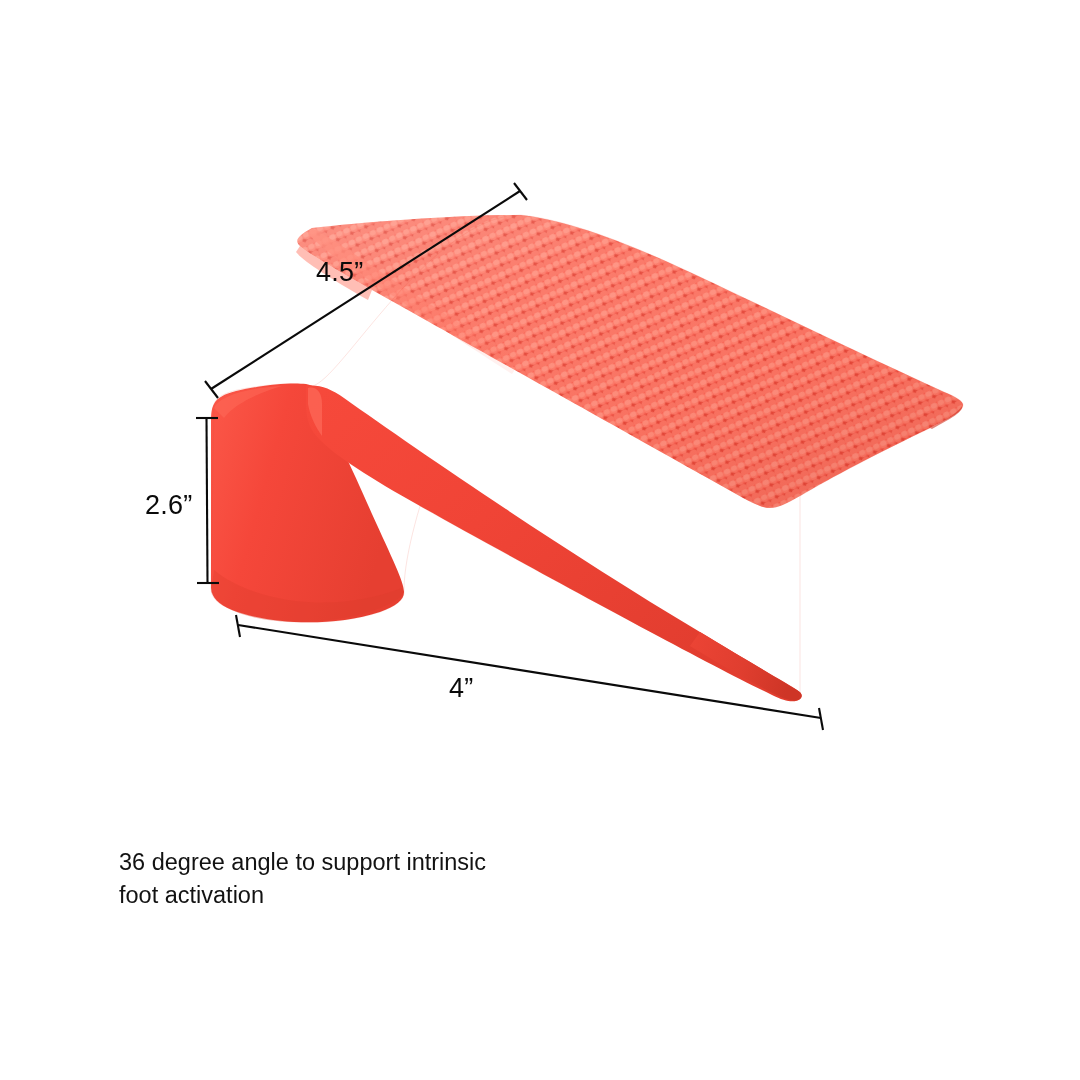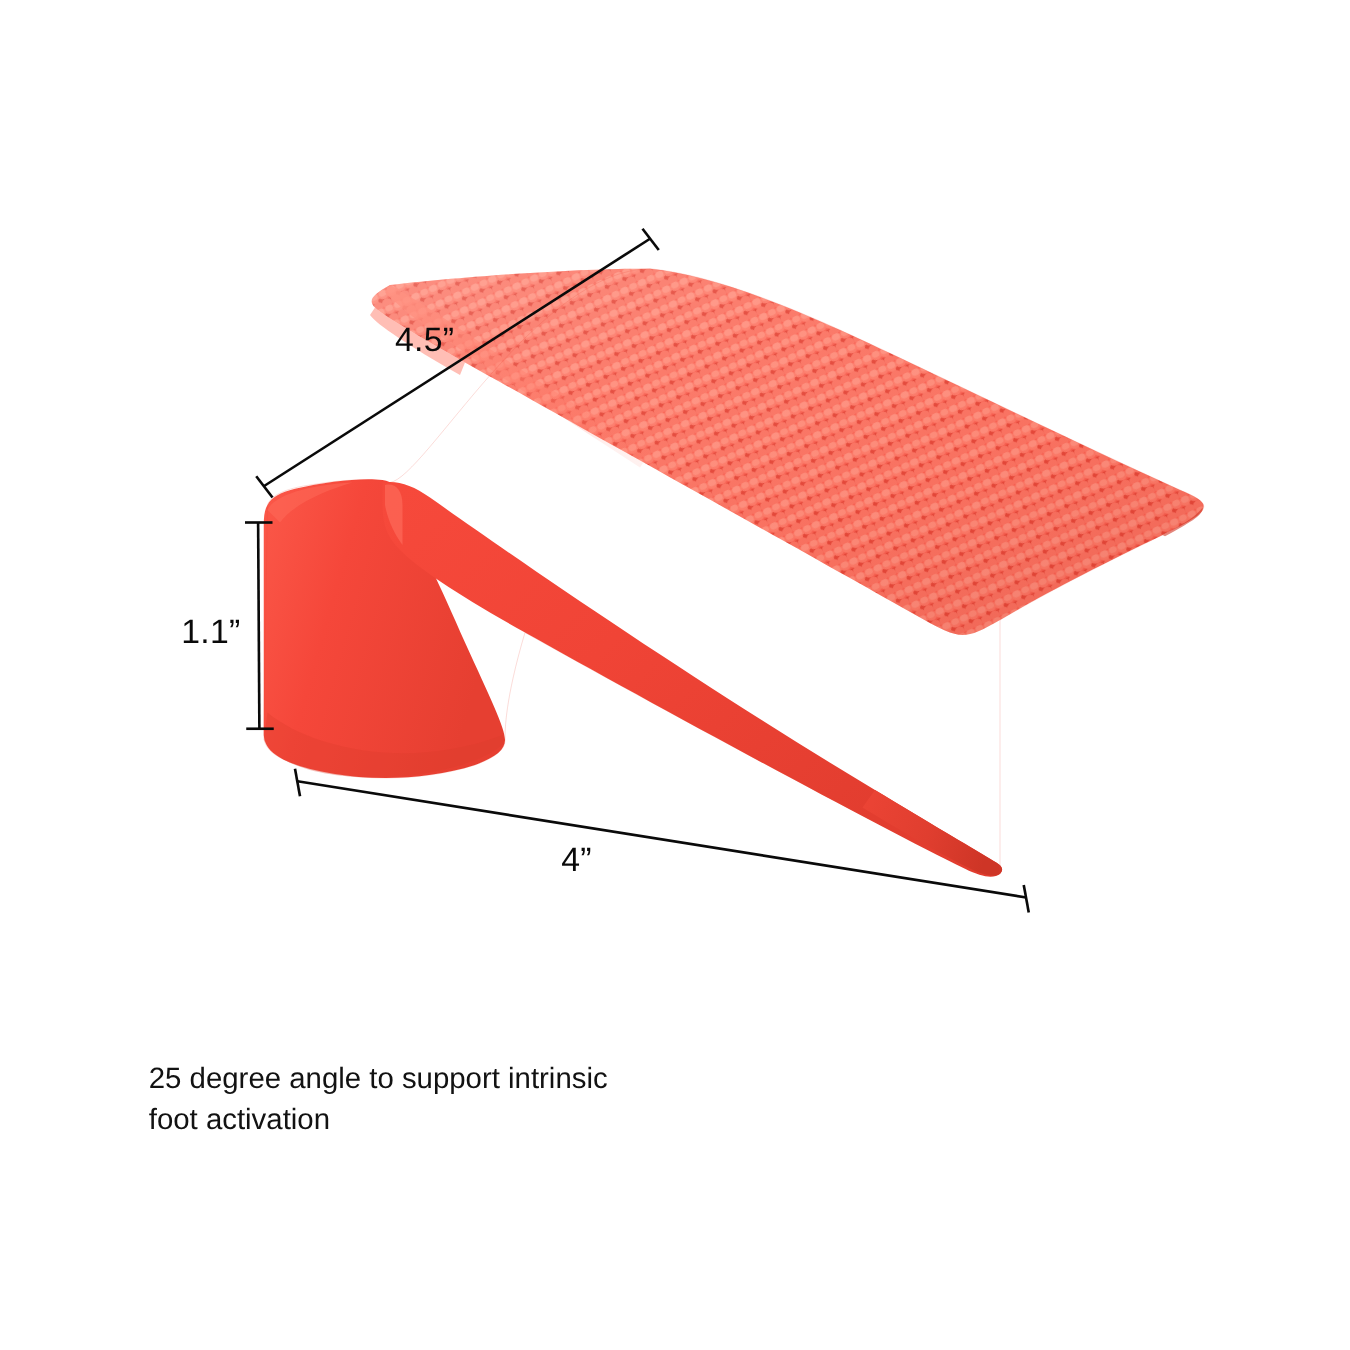--- a/index.html
+++ b/index.html
@@ -262,23 +262,23 @@
         <g>
           <line x1="210" y1="625" x2="793" y2="718"></line>
           <line x1="208" y1="615" x2="212" y2="637"></line>
           <line x1="791" y1="708" x2="795" y2="730"></line>
         </g>
       </g>
     </svg>
 
     <span class="dim-label hit" id="dim-label-depth">4.5”</span>
 
-    <span class="dim-label hit" id="dim-label-height">1.1”</span>
+    <span class="dim-label hit" id="dim-label-height">2.6”</span>
 
     <span class="dim-label hit" id="dim-label-width">4”</span>
   </div>
 
   <div id="caption-block">
-    <div id="caption-body">25 degree angle to support intrinsic
+    <div id="caption-body">36 degree angle to support intrinsic
 foot activation</div>
   </div>
 
 </div>
 
 </body></html>

